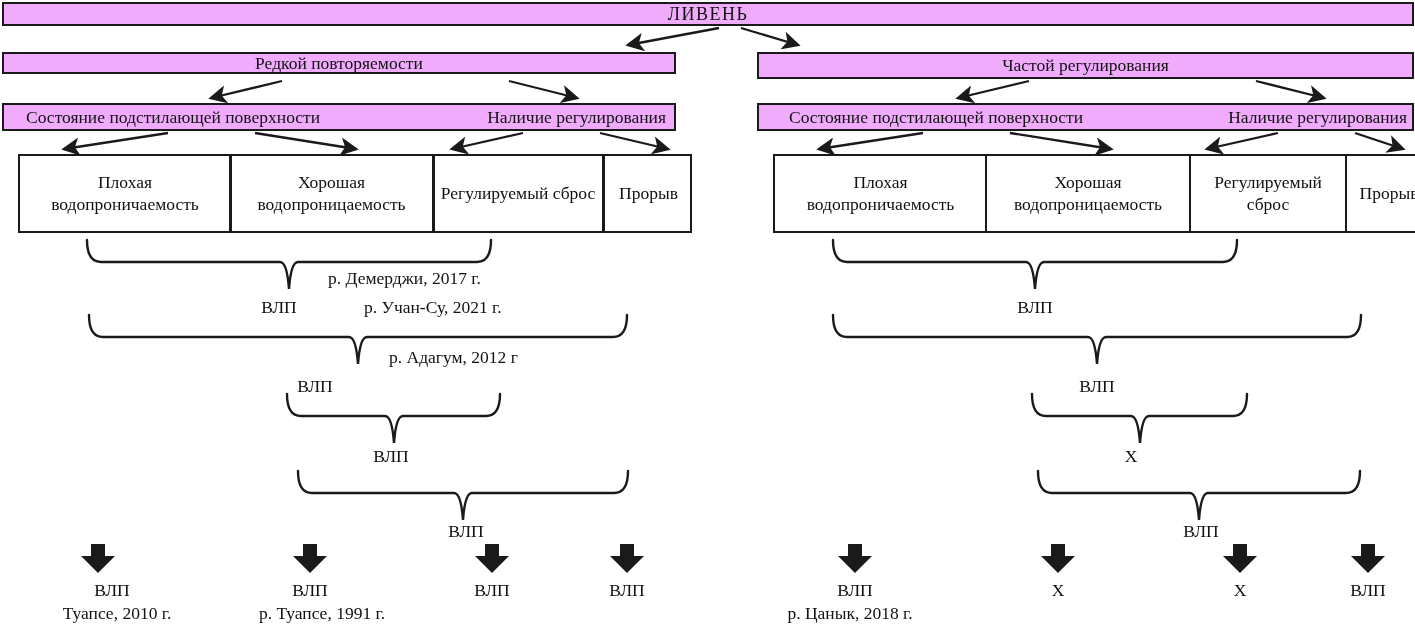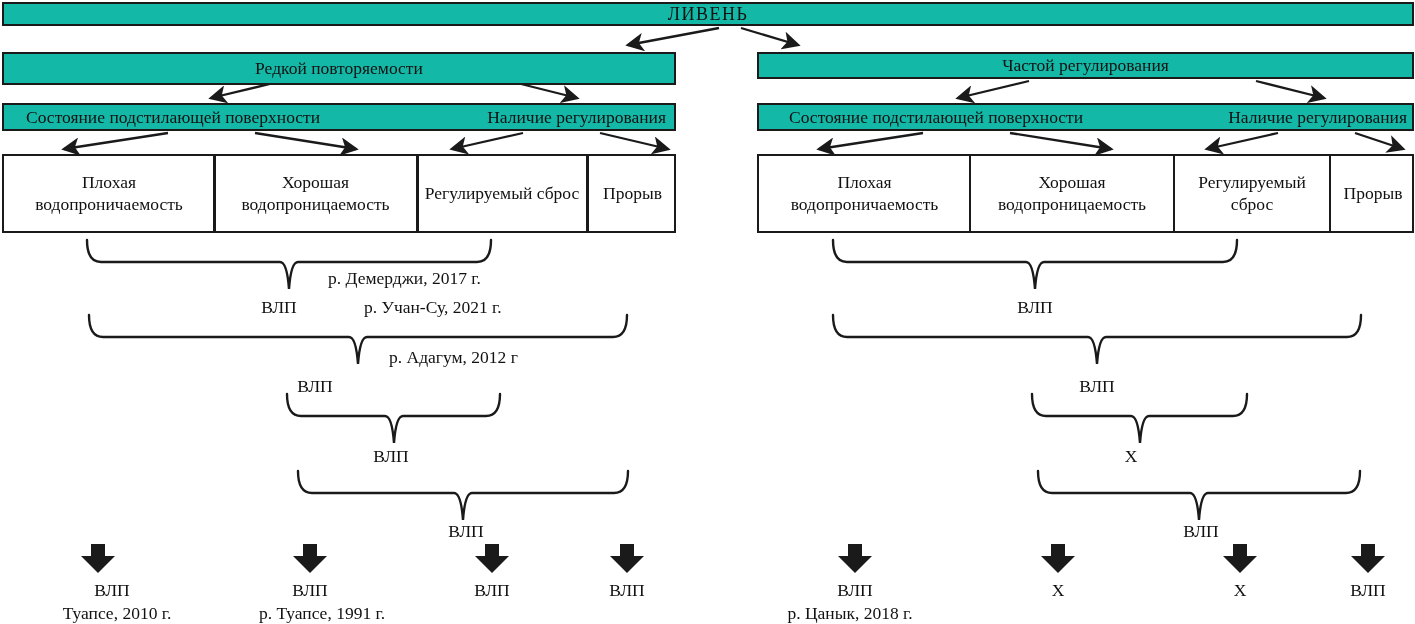--- a/index.html
+++ b/index.html
@@ -2,27 +2,27 @@
 <html><head>
 <meta charset="utf-8">
 <style>
   html,body{margin:0;padding:0;background:#ffffff;}
   .canvas{
     position:relative;width:1415px;height:624px;background:#ffffff;
     font-family:"Liberation Serif","DejaVu Serif",serif;
     color:#111111;overflow:hidden;
   }
   .box{
-    position:absolute;border:2.5px solid #1a1a1a;background:#14b8a6;
+    position:absolute;border:2.5px solid #1a1a1a;background:#f0abfc;
     display:flex;align-items:center;justify-content:center;
     font-size:17.5px;line-height:1.15;text-align:center;box-sizing:border-box;
   }
   .factors{justify-content:space-between;}
   .factors span{white-space:nowrap;}
-  .row{position:absolute;border:2.5px solid #1a1a1a;box-sizing:border-box;background:#ffffff;}
+  .row{position:absolute;border:2.5px solid #1a1a1a;box-sizing:border-box;background:#ffffff;margin-left:16px;}
   .cell{
     position:absolute;top:0;bottom:0;display:flex;align-items:center;justify-content:center;
     font-size:17.5px;line-height:1.25;text-align:center;padding:0 4px;box-sizing:border-box;
   }
   .vdiv{position:absolute;top:0;bottom:0;width:2.5px;background:#1a1a1a;}
   svg.layer{position:absolute;left:0;top:0;width:1415px;height:624px;}
   .lbl{
     position:absolute;font-size:17.5px;white-space:nowrap;
     transform:translate(-50%,-50%);
   }
@@ -84,21 +84,21 @@
       <path d="M1051 544 L1065 544 L1065 556 L1075 556 L1058 573 L1041 556 L1051 556 Z"></path>
       <path d="M1233 544 L1247 544 L1247 556 L1257 556 L1240 573 L1223 556 L1233 556 Z"></path>
       <path d="M1361 544 L1375 544 L1375 556 L1385 556 L1368 573 L1351 556 L1361 556 Z"></path>
     </g>
   </svg>
 
   <div class="box" style="left:2px;top:2px;width:1412px;height:24px;">
     <span class="topword">ЛИВЕНЬ</span>
   </div>
 
-  <div class="box" style="left:2px;top:52px;width:674px;height:33px;">
+  <div class="box" style="left:2px;top:52px;width:674px;height:22px;">
     <span>Редкой повторяемости</span>
   </div>
   <div class="box" style="left:757px;top:52px;width:657px;height:27px;">
     <span>Частой регулирования</span>
   </div>
 
   <div class="box factors" style="left:2px;top:103px;width:674px;height:28px;padding:0 8px 0 22px;">
     <span>Состояние подстилающей поверхности</span>
     <span>Наличие регулирования</span>
   </div>

